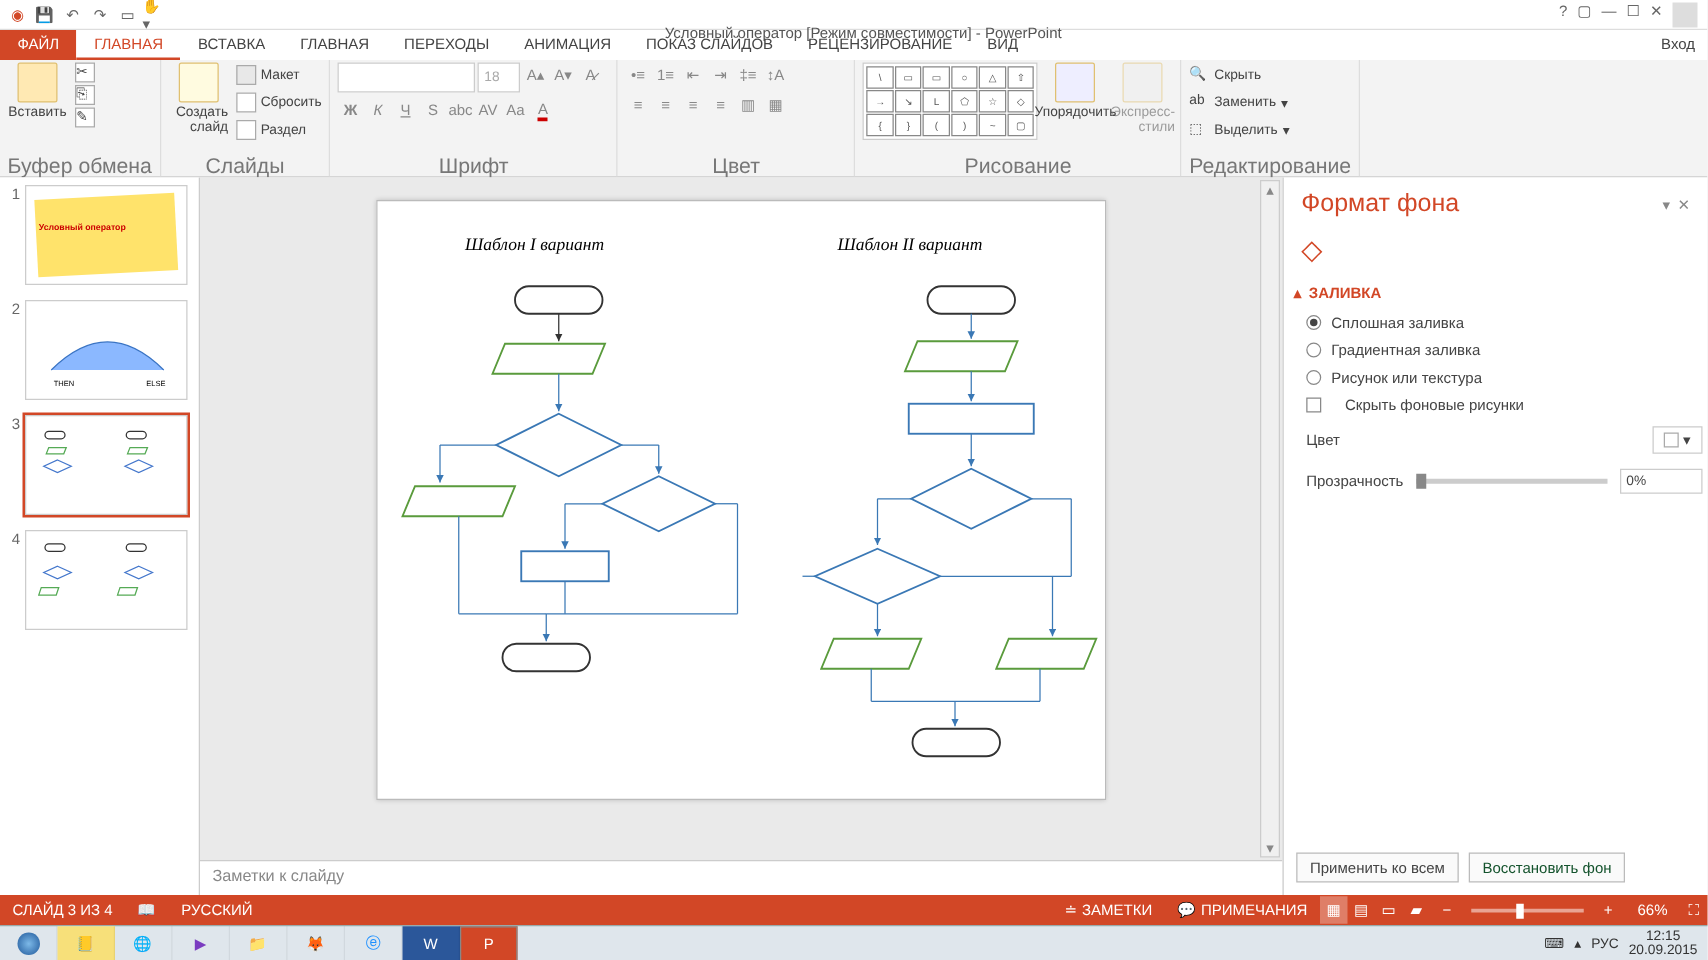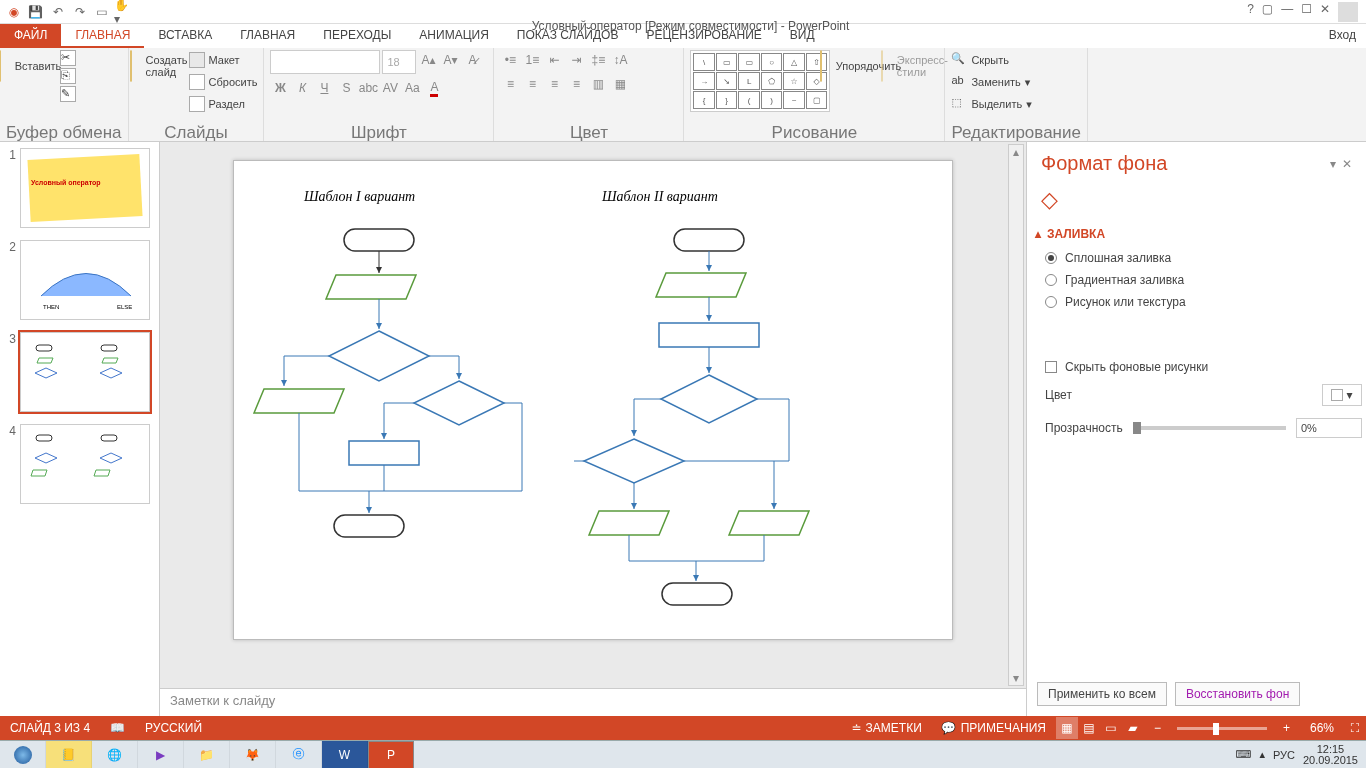--- a/index.html
+++ b/index.html
@@ -15,21 +15,21 @@
 .ribbon-tabs .tab { padding: 4px 14px; cursor: pointer; color: #444; }
 .ribbon-tabs .tab.file { background: #d24726; color: #fff; }
 .ribbon-tabs .tab.active { color: #d24726; border-bottom: 2px solid #d24726; background:#fff;}
 .ribbon-tabs .spacer { flex: 1; }
 .ribbon-tabs .signin { padding: 4px 10px; color: #444; }
 
 .ribbon { height: 94px; background: #f3f3f3; border-bottom: 1px solid #ccc; display: flex; }
 .group { border-right: 1px solid #ddd; display: flex; flex-direction: column; padding: 2px 6px 0 6px; }
 .group-body { flex: 1; display: flex; align-items: flex-start; gap: 6px; }
 .group-label { text-align: center; font-size: 17px; color: #777; height: 16px; display:flex; align-items:center; justify-content:center; gap:4px;}
-.bigbtn { display: flex; flex-direction: row; align-items: center; justify-content: center; width: 48px; font-size: 11px; color: #444; gap:14px;}
+.bigbtn { display: flex; flex-direction: column; align-items: center; justify-content: center; width: 48px; font-size: 11px; color: #444; gap:2px;text-align:right;}
 .bigbtn .ic { width: 32px; height: 32px; background: #ffe9b3; border: 1px solid #e0c070; border-radius:2px;}
 .stackcol { display: flex; flex-direction: column; gap: 2px; font-size: 11px; color:#444;}
 .stackcol .row { display:flex; align-items:center; gap:4px; height:20px;}
 .ic16 { width:16px; height:16px; display:inline-block; }
 .ic16.layout { background:#e8e8e8; border:1px solid #aaa;}
 .ic16.reset { background:#fff; border:1px solid #aaa;}
 .ic16.section{ background:#fff; border:1px solid #aaa;}
 .combo { height:24px; border:1px solid #ccc; background:#fff; font-size:11px; padding:0 4px; color:#aaa; display:flex; align-items:center;}
 .toolrow{ display:flex; gap:2px;}
 .toolbtn{ width:20px; height:20px; display:flex; align-items:center; justify-content:center; color:#888; font-size:12px;}
@@ -38,42 +38,42 @@
 
 .workspace { position: absolute; top: 142px; left: 0; right: 0; bottom: 52px; display: flex; background:#eaeaea;}
 .thumbs { width: 160px; background: #fff; border-right: 1px solid #ccc; overflow-y: auto; padding: 6px 4px; }
 .thumb-wrap { display: flex; gap: 4px; margin-bottom: 12px; }
 .thumb-num { width: 12px; text-align: right; font-size: 12px; color: #666; }
 .thumb { width: 130px; height: 80px; background: #fff; border: 1px solid #ccc; position:relative;}
 .thumb.sel { outline: 2px solid #d24726; }
 
 .editor { flex: 1; background: #eaeaea; display: flex; flex-direction: column; }
 .canvas-scroll { flex: 1; overflow: auto; display: flex; justify-content: center; padding: 18px; position:relative;}
-.slide { width: 720px; height: 480px; background: #fff; border: 1px solid #bbb; box-shadow: 0 0 4px rgba(0,0,0,0.2); position:relative;}
+.slide { width: 584px; height: 480px; background: #fff; border: 1px solid #bbb; box-shadow: 0 0 4px rgba(0,0,0,0.2); position:relative;}
 .notes { height: 28px; background: #fff; border-top:1px solid #ccc; padding: 4px 10px; color:#888; font-size:13px;}
 
 .sidepane { width: 340px; background: #fff; border-left: 1px solid #ccc; display:flex; flex-direction:column;}
 .sidepane-header { padding: 10px 14px 6px 14px; display:flex; align-items:center; justify-content:space-between;}
 .sidepane-title { color:#d24726; font-size:20px; font-weight:300;}
 .sidepane-icons { display:flex; gap:6px; color:#888;}
 .sidepane-tool { padding: 6px 14px; }
 .section-hdr { color:#d24726; font-weight:bold; font-size:12px; padding:8px 0 6px 8px; display:flex; align-items:center; gap:6px;}
 .radio-row { display:flex; align-items:center; gap:8px; padding:4px 0 4px 18px; font-size:12px; color:#444;}
 .radio-dot{ width:12px; height:12px; border:1px solid #888; border-radius:50%; display:flex; align-items:center; justify-content:center;}
 .radio-dot.sel::after{content:""; width:6px; height:6px; background:#444; border-radius:50%;}
-.check-row{ display:flex; align-items:center; gap:8px; padding:4px 0 4px 18px; font-size:12px; color:#444;margin-top:43px;}
+.check-row{ display:flex; align-items:center; gap:19px; padding:4px 0 4px 18px; font-size:12px; color:#444;}
 .cbox{width:12px; height:12px; border:1px solid #888;}
 .prop-row{ display:flex; align-items:center; justify-content:space-between; padding:6px 4px 6px 18px; font-size:12px; color:#444;}
 .color-dd{ width:40px; height:22px; border:1px solid #ccc; display:flex; align-items:center; justify-content:center; gap:3px;}
 .spinner{ width:66px; height:20px; border:1px solid #ccc; display:flex; align-items:center; padding:0 4px; font-size:11px;}
 .slider{ flex:1; height:4px; background:#ccc; margin:0 10px; position:relative;}
 .slider .knob{ width:8px; height:12px; background:#888; position:absolute; left:0; top:-4px;}
 .sidepane-footer{ margin-top:auto; padding:10px; display:flex; gap:8px; justify-content:flex-start;}
 .sidepane-footer .btn{ border:1px solid #bbb; background:#fafafa; padding:4px 10px; font-size:12px; color:#444;}
-.sidepane-footer .btn.disabled{ color:#a21caf;}
+.sidepane-footer .btn.disabled{ color:#14532d;}
 
 .statusbar { position: absolute; left:0; right:0; bottom: 28px; height: 24px; background: #d24726; color: #fff; display: flex; align-items: center; font-size: 12px;}
 .statusbar .sbitem { padding: 0 10px; display:flex; align-items:center; gap:4px;}
 .statusbar .spacer { flex: 1; }
 .statusbar .viewbtn{ width:22px; height:22px; display:flex; align-items:center; justify-content:center;}
 .zoom-slider{ width:90px; height:3px; background:rgba(255,255,255,0.5); position:relative; margin:0 6px;}
 .zoom-slider .zk{width:6px; height:12px; background:#fff; position:absolute; left:40%; top:-4px;}
 
 .taskbar { position: absolute; left:0; right:0; bottom:0; height: 28px; background:#dfe6ec; border-top:1px solid #9aa; display:flex; align-items:center;}
 .taskbar .tb-btn{ width:46px; height:28px; display:flex; align-items:center; justify-content:center; border-right:1px solid rgba(0,0,0,0.06);}

